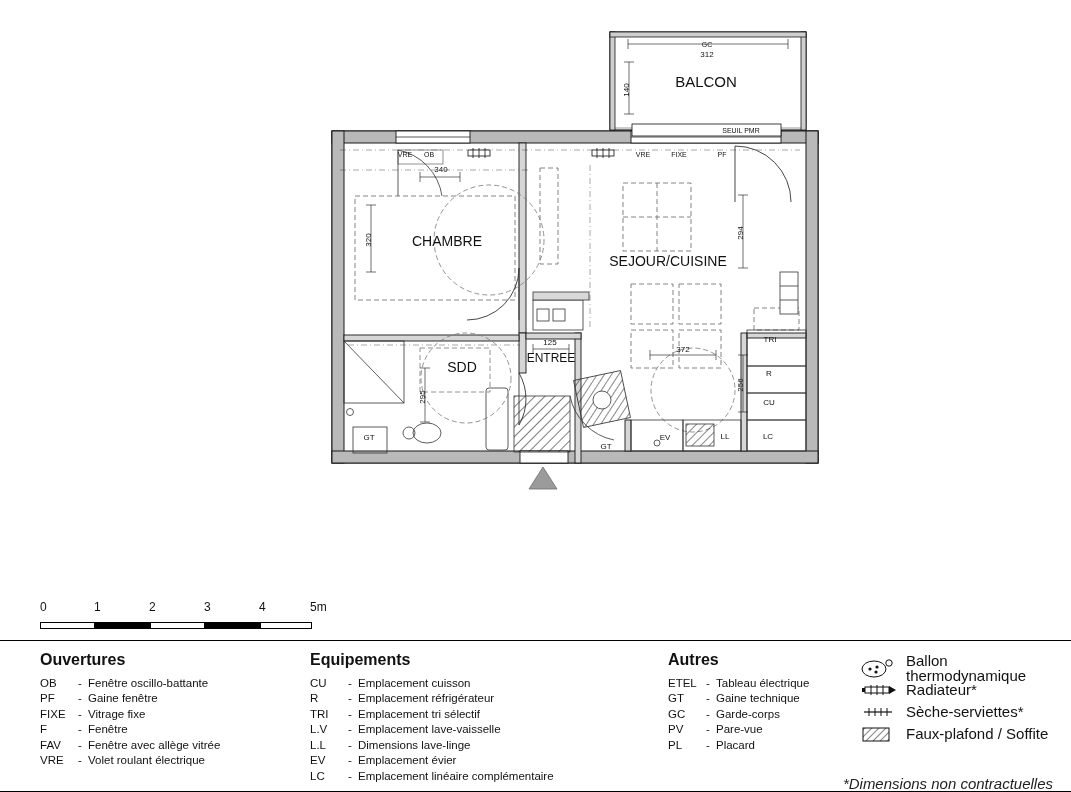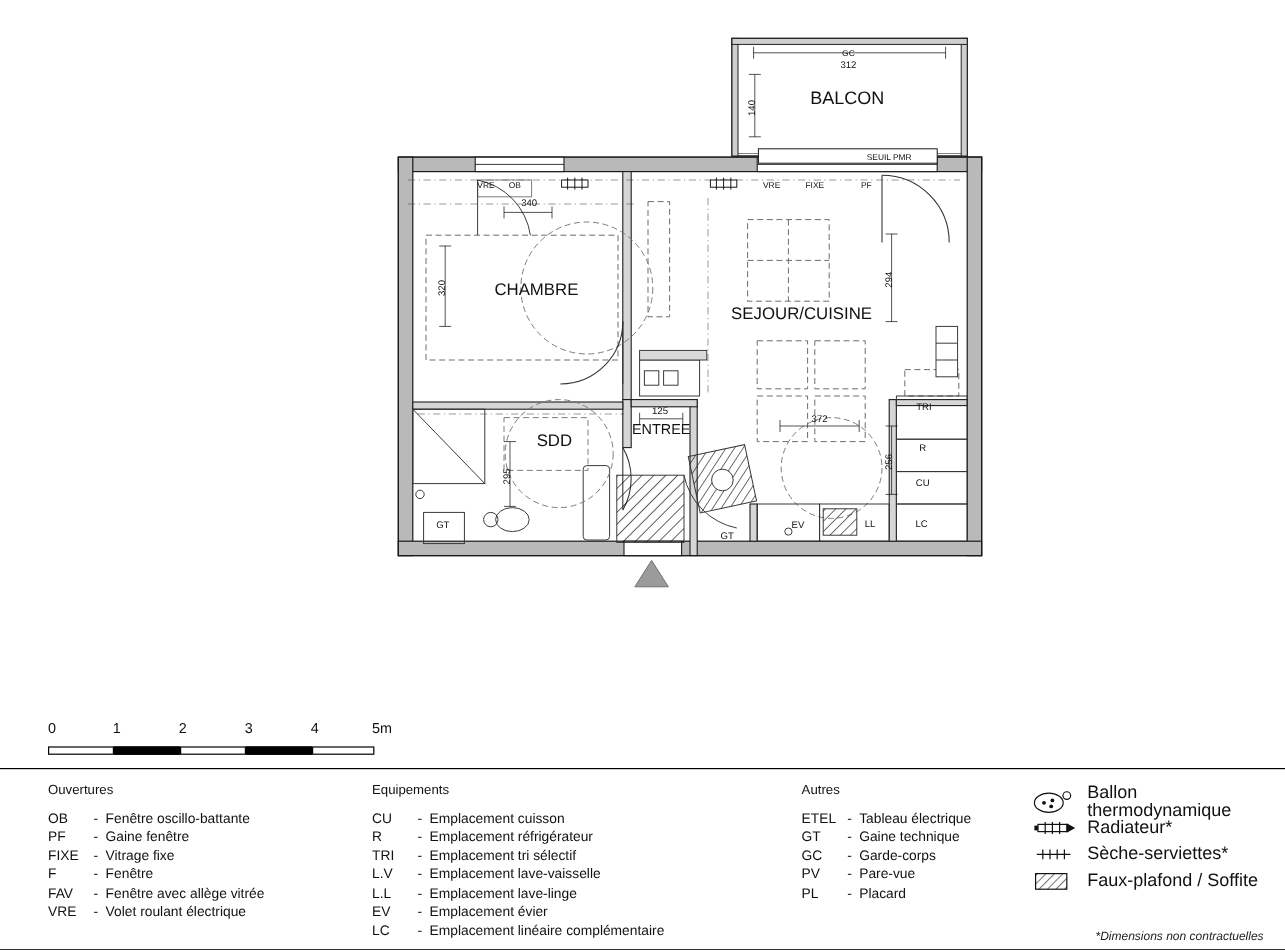--- a/index.html
+++ b/index.html
@@ -23,35 +23,35 @@
   .scale-ticks .seg { position:absolute; top:4px; height:7px; border:1px solid #000; }
   .scale-ticks .seg.dark { background:#000; }
   .scale-ticks .seg.light { background:#fff; }
   .scale-ticks .axis { position:absolute; top:7px; left:0; width:272px; height:1px; background:#000;}
 
   .divider { position:absolute; left:0; top:640px; width:1071px; height:1px; background:#000; }
   .divider2 { position:absolute; left:0; top:791px; width:1071px; height:1px; background:#000; }
 
   .legend { position:absolute; top:652px; left:0; width:1071px; height:140px; }
   .col { position:absolute; font-size:11.5px; line-height:15.5px; }
-  .col h4 { margin:0 0 8px 0; font-size:11px; font-weight:normal; }
+  .col h4 { margin:0 0 8px 0; font-size:16px; font-weight:bold; }
   .lrow { display:flex; }
   .lcode { width:38px; flex:0 0 38px; }
   .ldash { width:10px; flex:0 0 10px; }
   .ltext { flex:1 1 auto; }
 
   #col-ouvertures { left:40px; top:0; width:250px; }
   #col-equipements { left:310px; top:0; width:300px; }
   #col-autres { left:630px; top:0; width:220px;margin-left:38px; }
   #col-symbols { left:860px; top:5px; width:200px; font-size:15px; }
 
   .symrow { display:flex; align-items:center; height:22px; }
   .symicon { width:46px; flex:0 0 46px; display:flex; align-items:center; }
   .symlabel { flex:1 1 auto; }
-  .note { position:absolute; right:18px; top:123px; font-size:10px; font-style:italic; color:#222;text-align:center; }
+  .note { position:absolute; right:18px; top:123px; font-size:15px; font-style:italic; color:#222;text-align:center; }
 </style>
 </head>
 <body>
 
 <div class="plan">
 <svg width="1071" height="560" viewBox="0 0 1071 560" xmlns="http://www.w3.org/2000/svg">
   <defs>
     <pattern id="hatch" width="7" height="7" patternTransform="rotate(45)" patternUnits="userSpaceOnUse">
       <line x1="0" y1="0" x2="0" y2="7" stroke="#111" stroke-width="1.1"></line>
     </pattern>
@@ -346,21 +346,21 @@
         <span class="ltext">Emplacement tri sélectif</span>
       </div>
     <div class="lrow">
         <span class="lcode">L.V</span>
         <span class="ldash">-</span>
         <span class="ltext">Emplacement lave-vaisselle</span>
       </div>
     <div class="lrow">
         <span class="lcode">L.L</span>
         <span class="ldash">-</span>
-        <span class="ltext">Emplacement lave-linge</span>
+        <span class="ltext">Dimensions lave-linge</span>
       </div>
     <div class="lrow">
         <span class="lcode">EV</span>
         <span class="ldash">-</span>
         <span class="ltext">Emplacement évier</span>
       </div>
     <div class="lrow">
         <span class="lcode">LC</span>
         <span class="ldash">-</span>
         <span class="ltext">Emplacement linéaire complémentaire</span>

